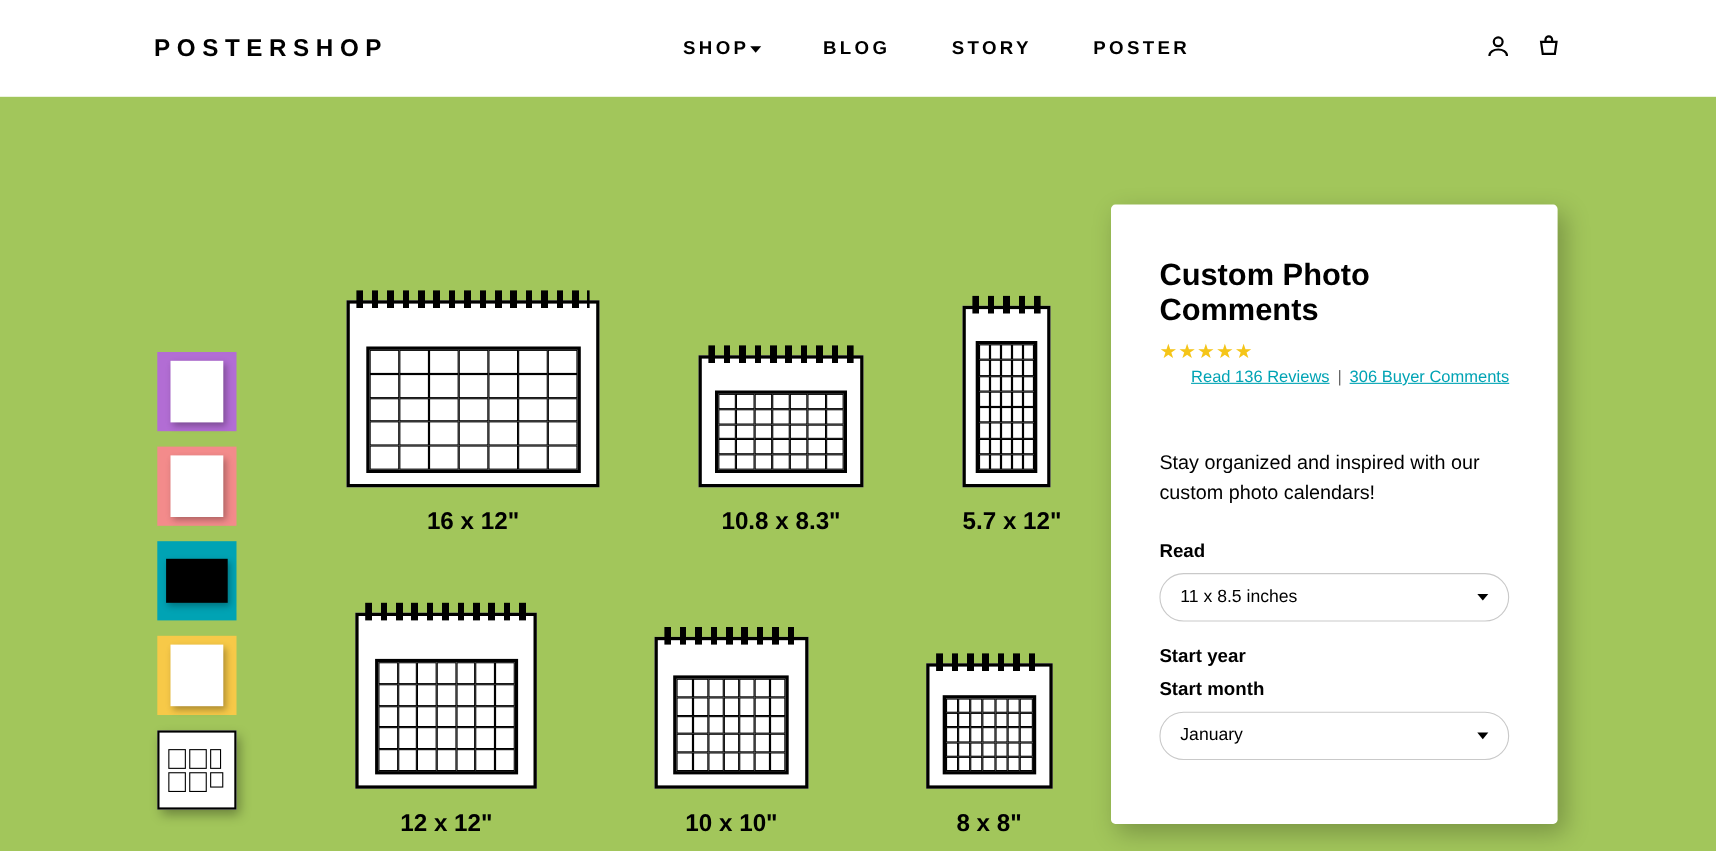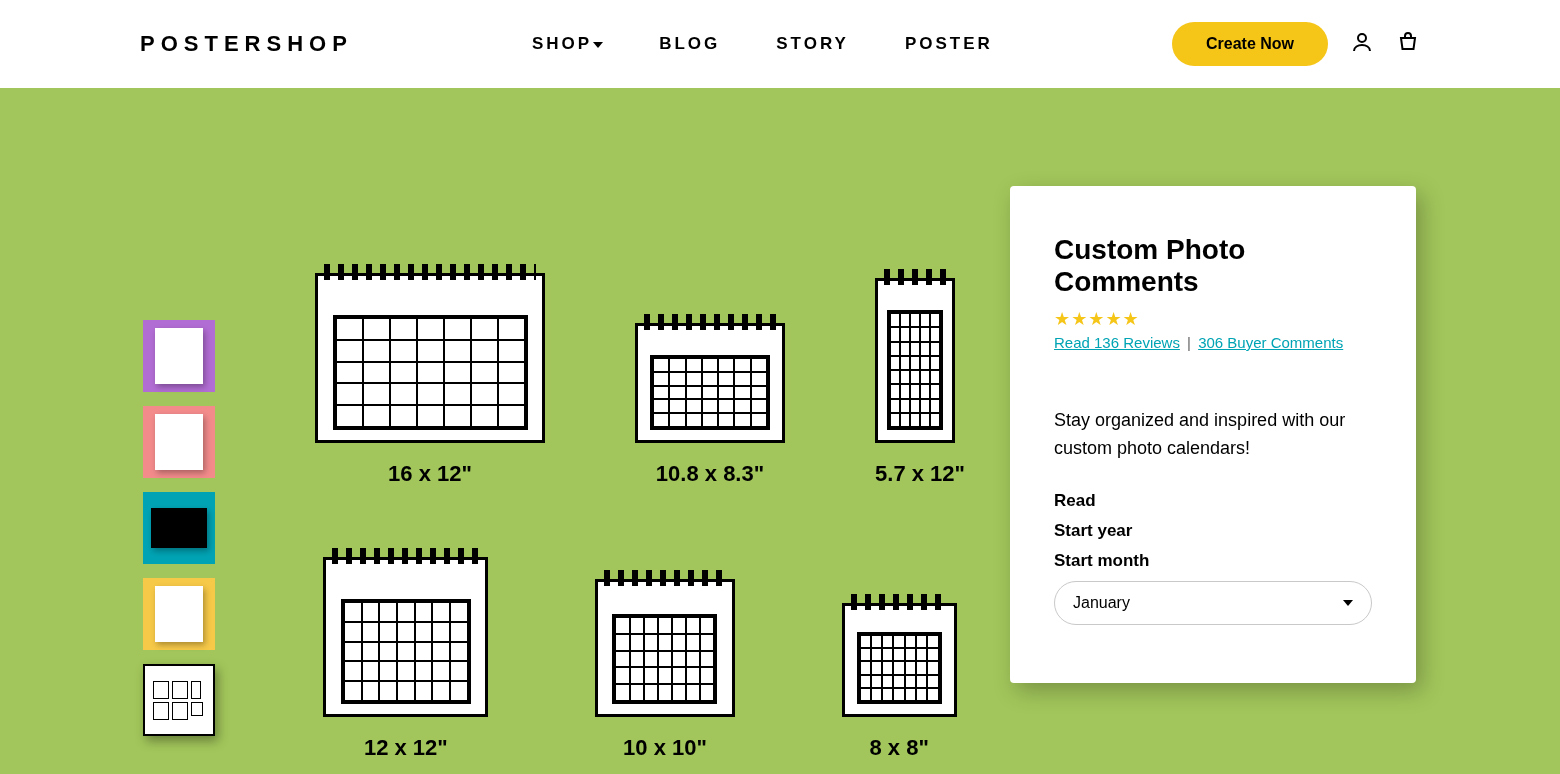--- a/index.html
+++ b/index.html
@@ -169,21 +169,21 @@
     padding: 48px 44px 36px 44px;
     box-shadow: 6px 8px 22px rgba(0,0,0,0.25);
   }
   .ptitle {
     font-size: 28px;
     font-weight: 800;
     color: #000;
     margin-bottom: 10px;
   }
   .stars { color: #f5c518; font-size: 18px; letter-spacing: 1px; margin-bottom: 4px; }
-  .review-links { font-size: 15px; color: #00a3b4; margin-bottom: 56px; }
+  .review-links { font-size: 15px; color: #00a3b4; margin-bottom: 56px; text-align: right; }
   .review-links a { color: #00a3b4; text-decoration: underline; }
   .review-links .sep { color: #666; text-decoration: none; margin: 0 3px; }
   .desc { font-size: 18px; line-height: 1.55; color: #000; margin-bottom: 28px; margin-top: 34px; }
   .field-label { font-size: 17px; font-weight: 700; margin-bottom: 10px; }
   .select {
     width: 100%;
     border: 1px solid #c9c9c9;
     border-radius: 22px;
     padding: 12px 18px;
     font-size: 16px;
@@ -210,21 +210,20 @@
   <div class="nav">
     <div class="nav-item">
       <span>SHOP</span>
       <span class="chev-down"></span>
     </div>
     <div class="nav-item">BLOG</div>
     <div class="nav-item">STORY</div>
     <div class="nav-item">POSTER</div>
   </div>
   <div class="header-actions">
-    <button class="create-btn">Create Now</button>
     <span class="icon-btn">
       <svg class="icon-svg" width="24" height="24" viewBox="0 0 24 24">
           <circle cx="12" cy="8" r="4"></circle>
           <path d="M4 21c0-4 4-6 8-6s8 2 8 6"></path>
         </svg>
     </span>
     <span class="icon-btn">
       <svg class="icon-svg" width="24" height="24" viewBox="0 0 24 24">
           <path d="M5 8h14l-1.5 11h-11z"></path>
           <path d="M9 8V6a3 3 0 0 1 6 0v2"></path>
@@ -539,20 +538,24 @@
 
   <div class="panel">
     <div class="ptitle">Custom Photo Comments</div>
     <div class="stars">★★★★★</div>
     <div class="review-links">
       <a>Read 136 Reviews</a><span class="sep"> | </span><a>306 Buyer Comments</a>
     </div>
     <div class="desc">Stay organized and inspired with our custom photo calendars!</div>
 
     <div class="field-label">Read</div>
+    <div class="select">
+      <span>11 x 8.5 inches</span>
+      <span class="caret"></span>
+    </div>
 
     <div class="field-label">Start year</div>
 
     <div class="field-label">Start month</div>
     <div class="select">
       <span>January</span>
       <span class="caret"></span>
     </div>
 
   </div>

